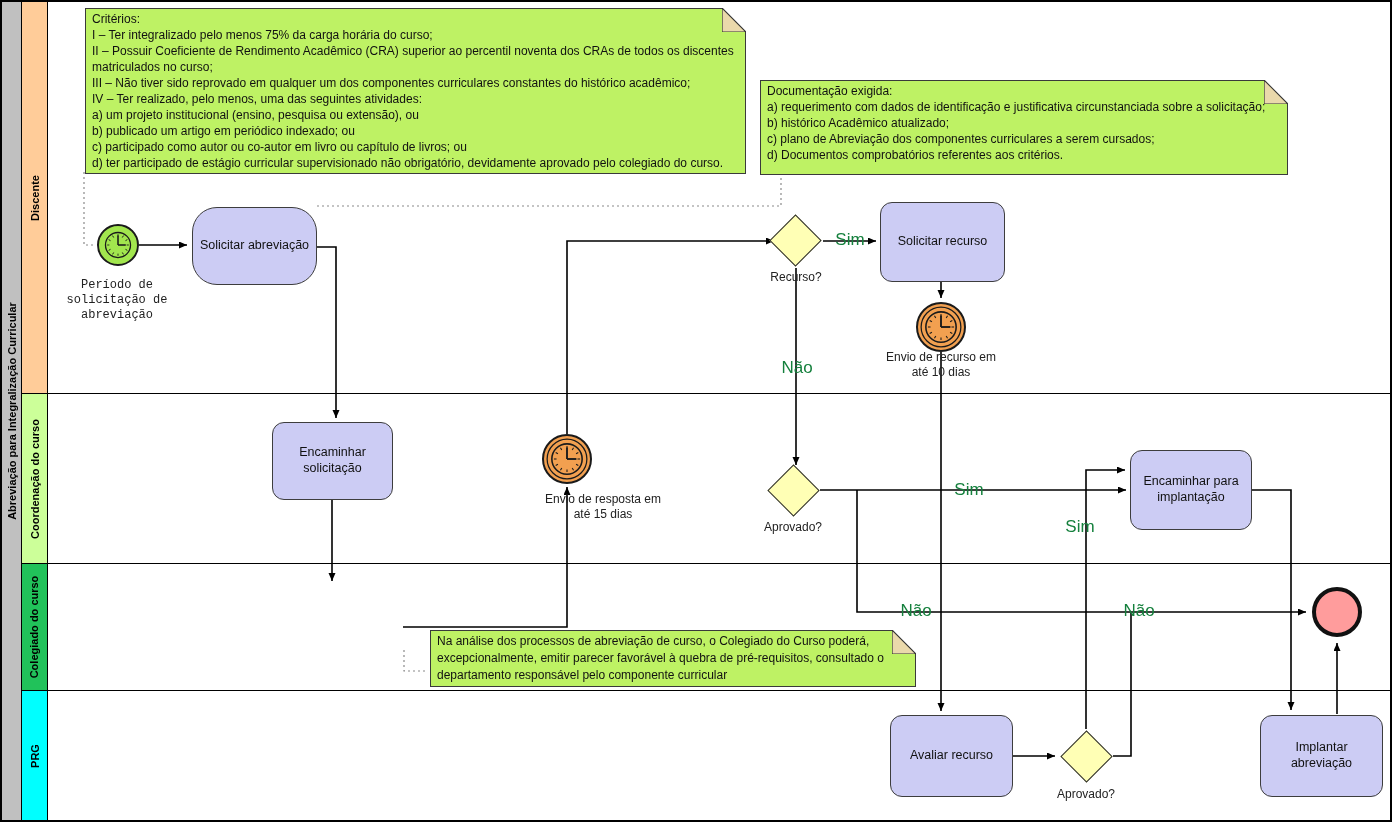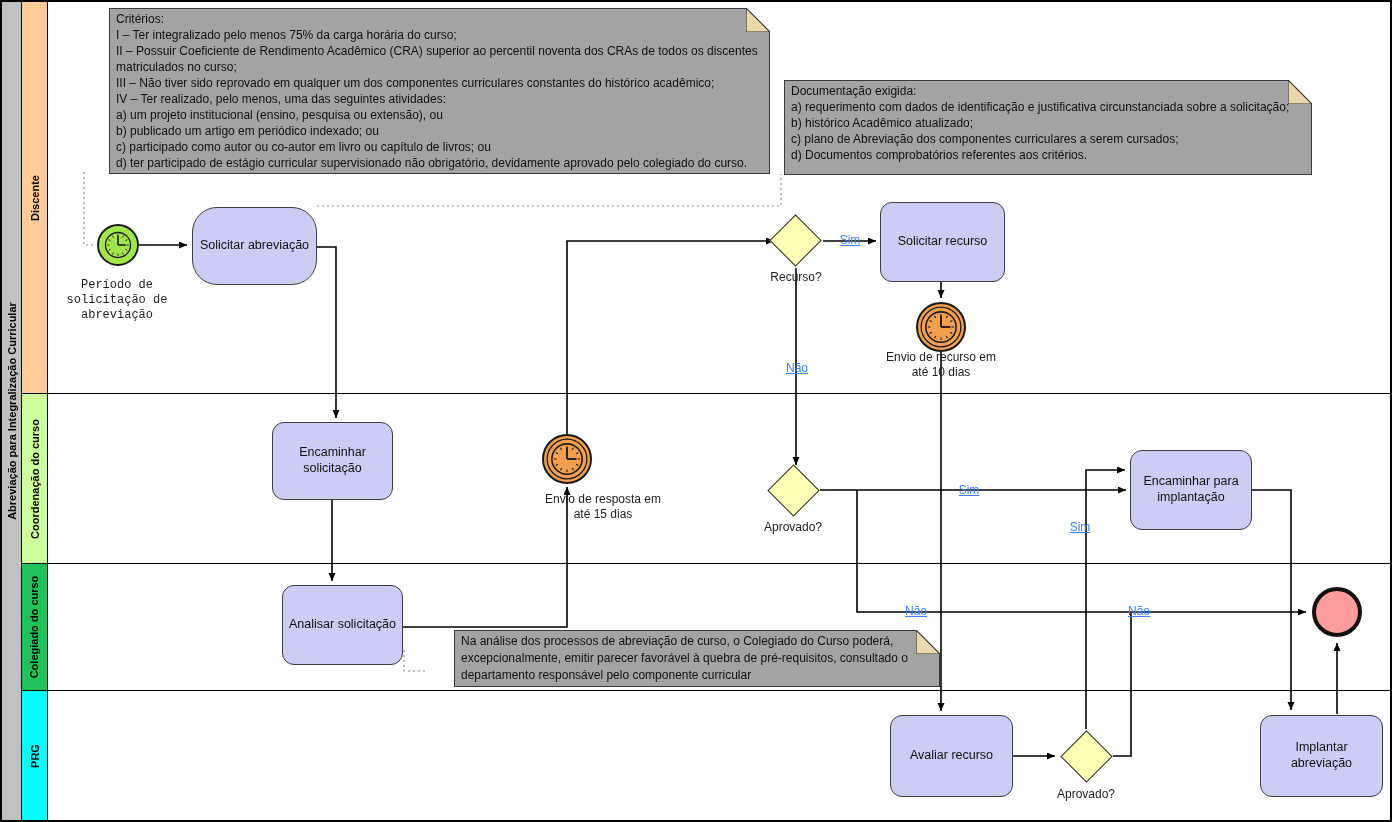--- a/index.html
+++ b/index.html
@@ -16,26 +16,26 @@
   .task{position:absolute;background:#ccccf4;border:1.6px solid #3d3d3d;border-radius:12px;display:flex;align-items:center;justify-content:center;text-align:center;font-size:12.5px;color:#111;padding:4px;box-sizing:border-box;line-height:1.25;}
   
   .gateway{position:absolute;width:37px;height:37px;background:#ffffb5;border:1.6px solid #2b2b2b;transform:rotate(45deg);box-sizing:border-box;}
   
   .event{position:absolute;border-radius:50%;box-sizing:border-box;}
   .ev-start{width:42px;height:42px;background:#a2e64e;border:2px solid #1a1a1a;}
   .ev-timer{width:50px;height:50px;background:#f2a050;border:2px solid #1a1a1a;}
   .ev-end{width:50px;height:50px;background:#ff9c9c;border:4px solid #111;}
   .event svg{position:absolute;left:0;top:0;width:100%;height:100%;}
   
-  .note{position:absolute;background:#a3a3a3;border:1px solid #3a3a3a;font-size:12px;line-height:16px;color:#111;padding:2px 6px;box-sizing:border-box;margin-left:24px;}
+  .note{position:absolute;background:#bef264;border:1px solid #3a3a3a;font-size:12px;line-height:16px;color:#111;padding:2px 6px;box-sizing:border-box;}
   .note .fold{position:absolute;top:-1px;right:-1px;width:24px;height:24px;}
   .note .fold svg{display:block;width:24px;height:24px;}
   
   .lbl{position:absolute;font-size:12px;color:#222;text-align:center;line-height:15px;}
-  .edge-lbl{position:absolute;font-size:12px;color:#3b82f6;transform:translate(-50%,-50%);white-space:nowrap;text-decoration:underline;}
+  .edge-lbl{position:absolute;font-size:17px;color:#15803d;transform:translate(-50%,-50%);white-space:nowrap;}
   .hidden-defs{position:absolute;width:0;height:0;overflow:hidden;}
 </style>
 </head>
 <body>
 
 <svg class="hidden-defs" aria-hidden="true">
   <defs>
     <g id="clockface" stroke="#1a1a1a">
       <circle cx="22" cy="22" r="14.5" fill="none" stroke-width="1.5"></circle>
       <line x1="22" y1="9.5" x2="22" y2="12" stroke-width="1"></line>
@@ -152,23 +152,20 @@
         </svg>
       </span>
   </div>
 
   <div class="task" style="left:192px;top:207px;width:125px;height:78px;border-radius:25px;">
       <span>Solicitar abreviação</span>
     </div>
   <div class="task" style="left:272px;top:422px;width:121px;height:78px;">
       <span>Encaminhar solicitação</span>
     </div>
-  <div class="task" style="left:282px;top:585px;width:121px;height:80px;">
-      <span>Analisar solicitação</span>
-    </div>
   <div class="task" style="left:880px;top:202px;width:125px;height:80px;">
       <span>Solicitar recurso</span>
     </div>
   <div class="task" style="left:1130px;top:450px;width:122px;height:80px;">
       <span>Encaminhar para implantação</span>
     </div>
   <div class="task" style="left:890px;top:715px;width:123px;height:82px;">
       <span>Avaliar recurso</span>
     </div>
   <div class="task" style="left:1260px;top:715px;width:123px;height:82px;">

